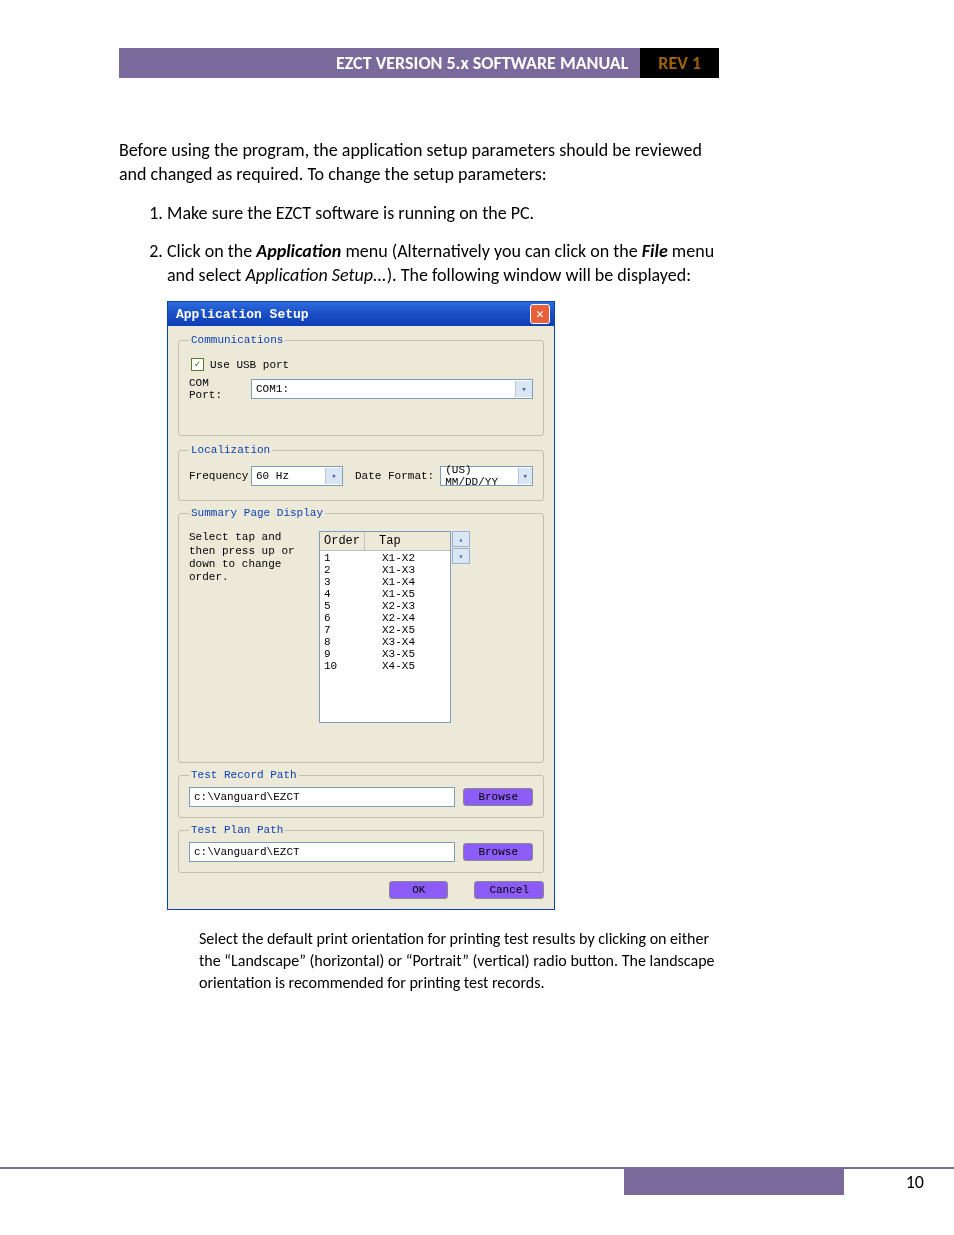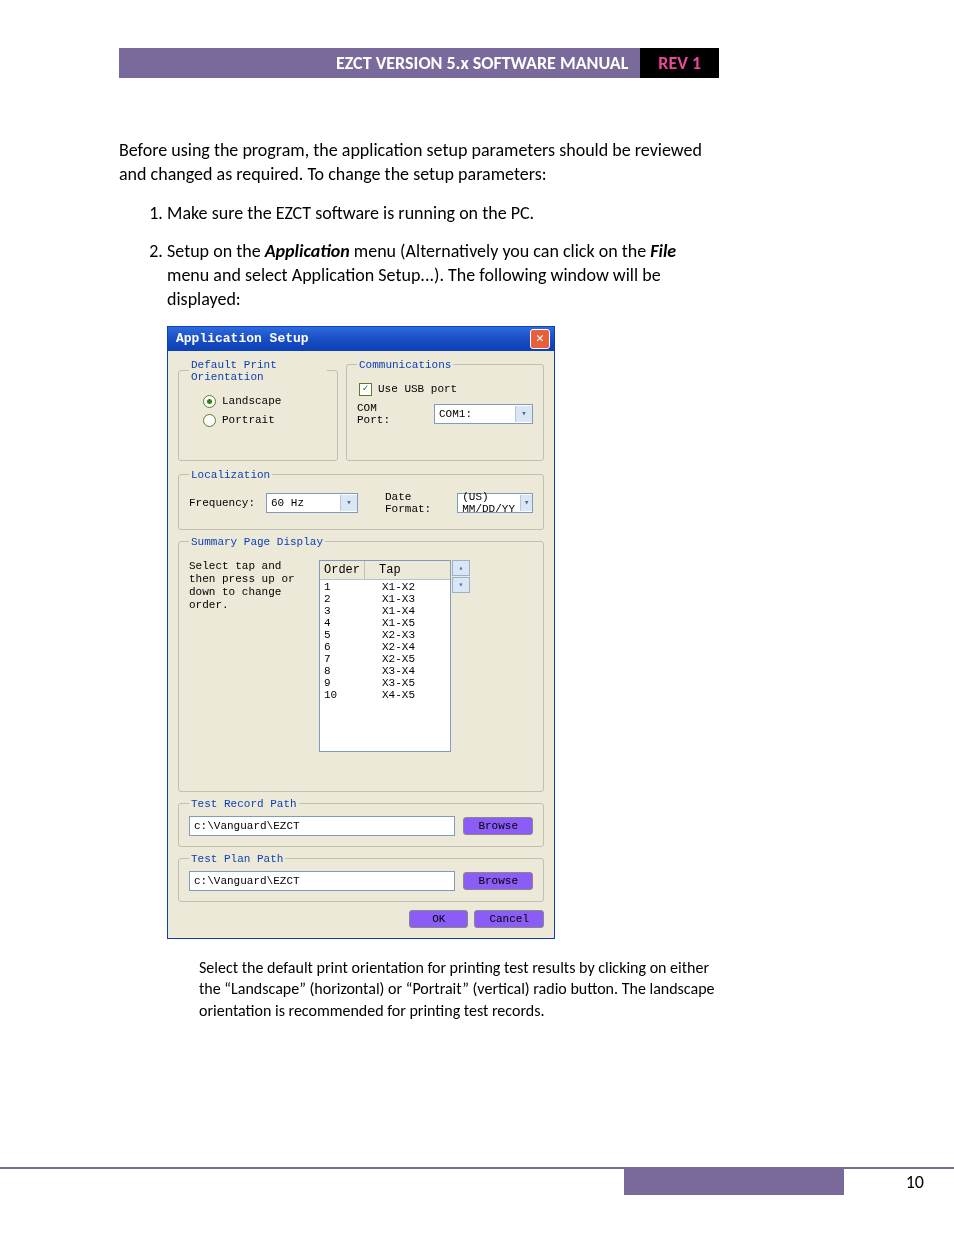--- a/index.html
+++ b/index.html
@@ -28,40 +28,40 @@
     color: #fff;
     font-weight: bold;
     font-size: 18px;
     display: flex;
     align-items: center;
     justify-content: flex-end;
     padding-right: 12px;
   }
   .header-black {
     background: #000;
-    color: #ec4899;
+    color: #a16207;
     font-weight: bold;
     font-size: 18px;
     display: flex;
     align-items: center;
     padding: 14px 18px;
   }
   .body-text {
     font-size: 18px;
     line-height: 1.35;
     margin-bottom: 14px;
   }
   ol.numbered {
     font-size: 18px;
     line-height: 1.35;
     padding-left: 48px;
     margin: 0 0 10px 0;
   }
   ol.numbered li { margin-bottom: 14px; }
-  .italic { }
+  .italic { font-style: italic; }
   .bolditalic { font-style: italic; font-weight: bold; }
   
   .dialog {
     width: 386px;
     margin-left: 48px;
     border: 1px solid #0a3fb5;
     font-family: Liberation Mono, monospace;
     font-size: 11px;
   }
   .titlebar {
@@ -112,21 +112,21 @@
   }
   .radio.selected::after{
     content:"";width:5px;height:5px;border-radius:50%;background:#3a7a1a;
   }
   .check {
     width:11px;height:11px;border:1px solid #5b7a2b;background:#fff;
     display:flex;align-items:center;justify-content:center;
     color:#2a7a1a;font-size:10px;line-height:1;
   }
   .label { font-size:11px; }
-  .field-row{display:flex;align-items:center;gap:21px;margin:4px 0;}
+  .field-row{display:flex;align-items:center;gap:6px;margin:4px 0;}
   .combo {
     background:#fff;border:1px solid #7f9db9;height:18px;
     display:flex;align-items:center;justify-content:space-between;
     padding:0 0 0 4px;font-size:11px;flex:1;
   }
   .combo .arrow{
     width:16px;height:16px;background:#dbe6f5;border-left:1px solid #b5c7e0;
     display:flex;align-items:center;justify-content:center;color:#4a6a9f;font-size:9px;
   }
   .textbox{
@@ -150,21 +150,21 @@
   .list-row div:last-child{flex:1;padding-left:22px;}
   .spinner{display:flex;flex-direction:column;gap:1px;margin-left:1px;}
   .spin-btn{
     width:16px;height:14px;background:#dbe6f5;border:1px solid #9ab0cc;
     display:flex;align-items:center;justify-content:center;font-size:8px;color:#4a6a9f;
   }
   .btn{
     background:#8b5cf6;border:1px solid #888;border-radius:3px;
     padding:2px 14px;font-size:11px;
   }
-  .btn-row{display:flex;justify-content:flex-end;gap:6px;margin-top:8px;}
+  .btn-row{display:flex;justify-content:flex-end;gap:26px;margin-top:8px;}
   .path-row{display:flex;align-items:center;gap:8px;}
   .sub-section{margin-left:48px;margin-top:18px;}
   .sub-heading{font-weight:bold;font-size:18px;margin-bottom:8px;}
   .sub-para{font-size:16px;line-height:1.35;margin-left:32px;}
   .footer{
     position:absolute;left:0;bottom:40px;width:954px;
     display:flex;align-items:stretch;border-top:2px solid #7a6a9b;
   }
   .footer-left{flex:1;}
   .footer-mid{width:220px;background:#7a6a9b;height:26px;}
@@ -180,43 +180,32 @@
   <div class="header-bar">
     <div class="header-purple">EZCT VERSION 5.x SOFTWARE MANUAL</div>
     <div class="header-black">REV 1</div>
   </div>
 
   <div class="body-text">Before using the program, the application setup parameters should be reviewed and changed as required. To change the setup parameters:</div>
 
   <ol class="numbered">
     <li>Make sure the EZCT software is running on the PC.</li>
     <li>
-      <span>Setup on the </span><span class="bolditalic">Application</span><span> menu (Alternatively you can click on the </span><span class="bolditalic">File</span><span> menu and select </span><span class="italic">Application Setup...</span><span>). The following window will be displayed:</span>
+      <span>Click on the </span><span class="bolditalic">Application</span><span> menu (Alternatively you can click on the </span><span class="bolditalic">File</span><span> menu and select </span><span class="italic">Application Setup...</span><span>). The following window will be displayed:</span>
     </li>
   </ol>
 
   <div class="dialog">
     <div class="titlebar">
       <span>Application Setup</span>
       <div class="close-btn">✕</div>
     </div>
     <div class="dialog-body">
 
       <div class="row-flex">
-        <fieldset class="grp" style="width:138px;height:84px;">
-          <legend>Default Print Orientation</legend>
-          <div class="radio-row">
-            <div class="radio selected"></div>
-            <span class="label">Landscape</span>
-          </div>
-          <div class="radio-row">
-            <div class="radio"></div>
-            <span class="label">Portrait</span>
-          </div>
-        </fieldset>
 
         <fieldset class="grp" style="flex:1;height:84px;">
           <legend>Communications</legend>
           <div class="check-row" style="margin-left:2px;">
             <div class="check">✓</div>
             <span class="label">Use USB port</span>
           </div>
           <div class="field-row">
             <span class="label" style="width:56px;">COM Port:</span>
             <div class="combo">

